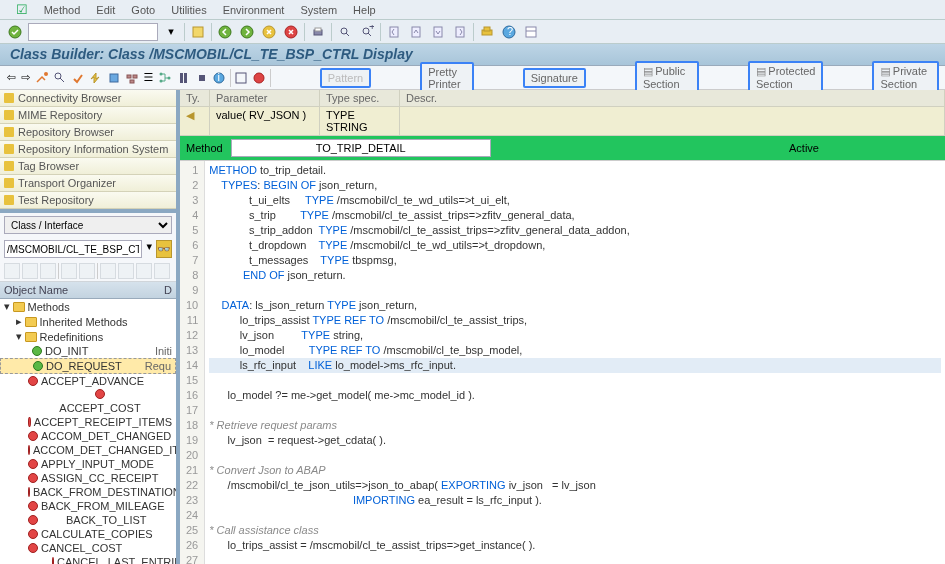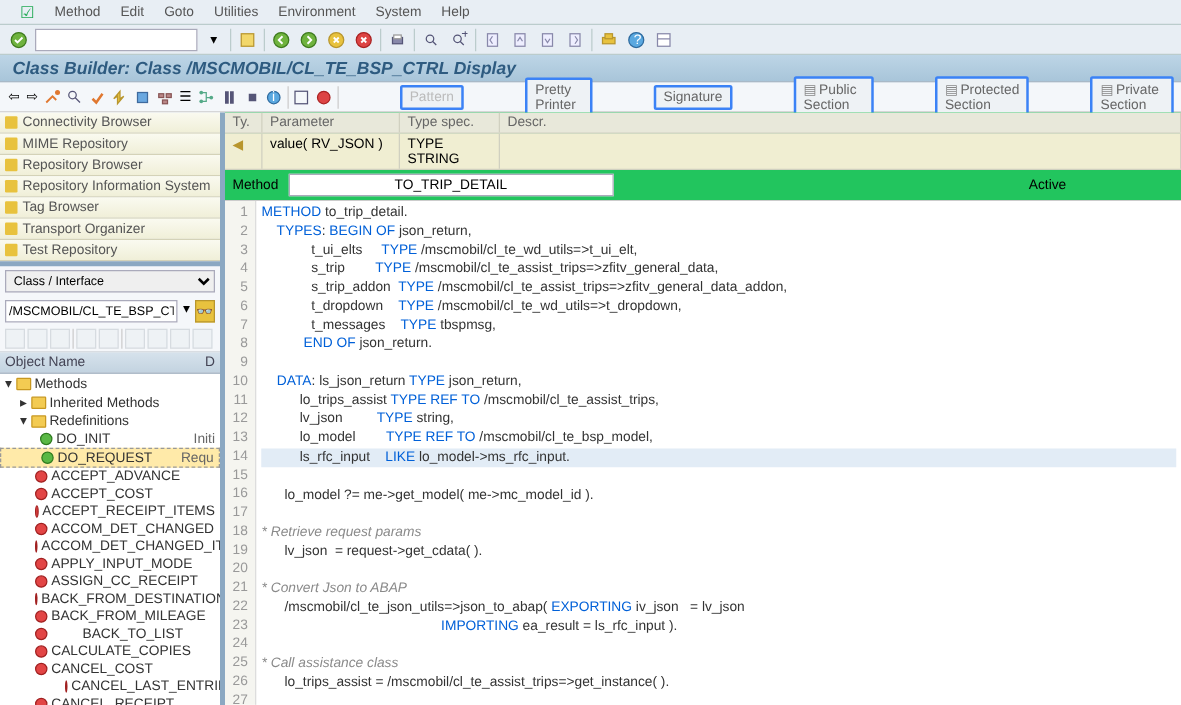--- a/index.html
+++ b/index.html
@@ -333,21 +333,21 @@
       <div class="tree-node sel" style="padding-left:32px">
           <span class="method-icon green"></span>
           <span style="flex:1">DO_REQUEST</span>
           <span style="color:#666">Requ</span>
         </div>
       <div id="method-list">
           <div class="tree-node" style="padding-left: 28px;">
             <span class="method-icon"></span>
             <span>ACCEPT_ADVANCE</span>
           </div>
-          <div class="tree-node" style="padding-left: 28px;">
+          <div class="tree-node" style="padding-left: 28px; flex-direction: column;">
             <span class="method-icon"></span>
             <span>ACCEPT_COST</span>
           </div>
           <div class="tree-node" style="padding-left: 28px;">
             <span class="method-icon"></span>
             <span>ACCEPT_RECEIPT_ITEMS</span>
           </div>
           <div class="tree-node" style="padding-left: 28px;">
             <span class="method-icon"></span>
             <span>ACCOM_DET_CHANGED</span>
@@ -406,21 +406,21 @@
     <div class="param-row" style="background:#f0eed2">
       <span style="width:30px;color:#b8962e">◀</span>
       <span style="width:110px">value( RV_JSON )</span>
       <span style="width:80px">TYPE STRING</span>
       <span style="flex:1"></span>
     </div>
     <div class="method-row">
       <span>Method</span>
       <input style="width: 260px;" value="TO_TRIP_DETAIL">
       <span style="flex:1"></span>
-      <span style="margin-right:86px">Active</span>
+      <span style="margin-right:120px">Active</span>
     </div>
     <div class="editor">
       <div class="gutter" id="gutter">
           <div>1</div>
           <div>2</div>
           <div>3</div>
           <div>4</div>
           <div>5</div>
           <div>6</div>
           <div>7</div>

